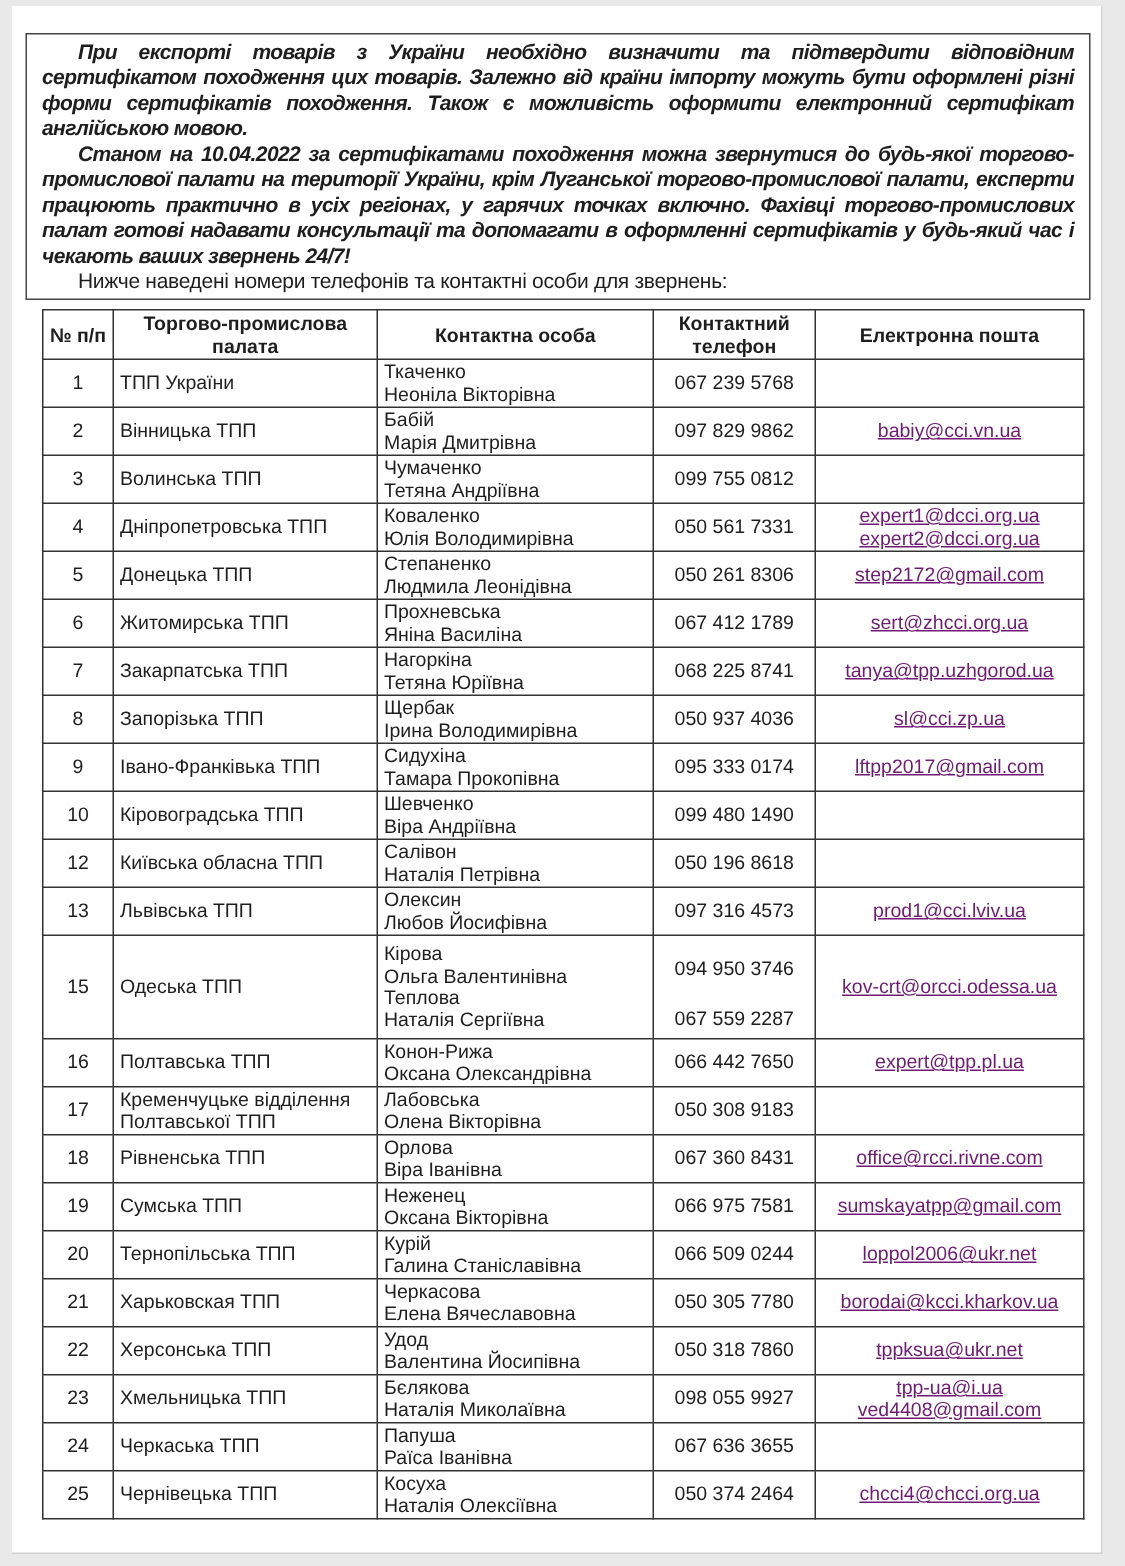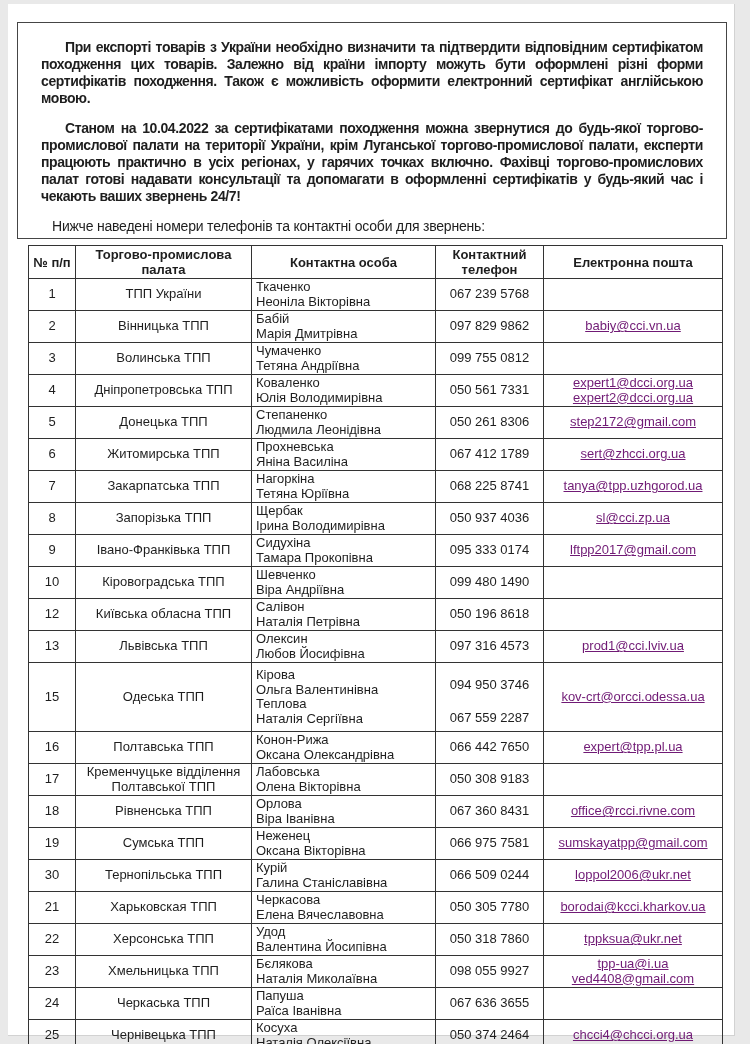--- a/index.html
+++ b/index.html
@@ -15,27 +15,28 @@
     background:#ffffff;
     border-right:1px solid #d2d2d2;
     border-bottom:1px solid #d2d2d2;
   }
   .intro-box{
     margin:18px 7px 0 9px;
     border:1.5px solid #454545;
     padding:3px 10px 3px 10px;
   }
   .intro-para{
-    margin:13px;
+    margin:0;
     font-size:14px;
     line-height:17px;
     font-weight:bold;
     text-align:justify;
     text-indent:24px;
     letter-spacing:-0.4px;
+    font-style:italic;
   }
   .intro-note{
     margin:0;
     font-size:14px;
     line-height:17px;
     font-weight:normal;
     text-indent:24px;
     letter-spacing:-0.2px;
   }
   table.contact-table{
@@ -59,21 +60,21 @@
   }
   .contact-table th{
     font-size:13px;
     font-weight:bold;
     text-align:center;
     height:30px;
     line-height:15px;
   }
   .contact-table td{height:27px;}
   td.cell-num{text-align:center;}
-  td.cell-chamber{text-align:center;}
+  td.cell-chamber{text-align:left;}
   td.cell-contact{text-align:left;}
   td.cell-phone{text-align:center;}
   td.cell-email{text-align:center;}
   .cell-line{min-height:14.5px;}
   .phone-wrap{display:flex;flex-direction:column;justify-content:center;height:100%;}
   .phone-wrap.spread{justify-content:space-around;min-height:56px;margin-top:10px;}
   a.email-link{
     text-decoration:underline;
     cursor:pointer;
     display:block;
@@ -404,21 +405,21 @@
           <td class="cell-phone">
             <div class="phone-wrap">
               <div class="cell-line">066 975 7581</div>
             </div>
           </td>
           <td class="cell-email">
             <a class="email-link">sumskayatpp@gmail.com</a>
           </td>
         </tr>
         <tr>
-          <td class="cell-num">30</td>
+          <td class="cell-num">20</td>
           <td class="cell-chamber">
             <div class="cell-line">Тернопільська ТПП</div>
           </td>
           <td class="cell-contact">
             <div class="cell-line">Курій</div>
             <div class="cell-line">Галина Станіславівна</div>
           </td>
           <td class="cell-phone">
             <div class="phone-wrap">
               <div class="cell-line">066 509 0244</div>

